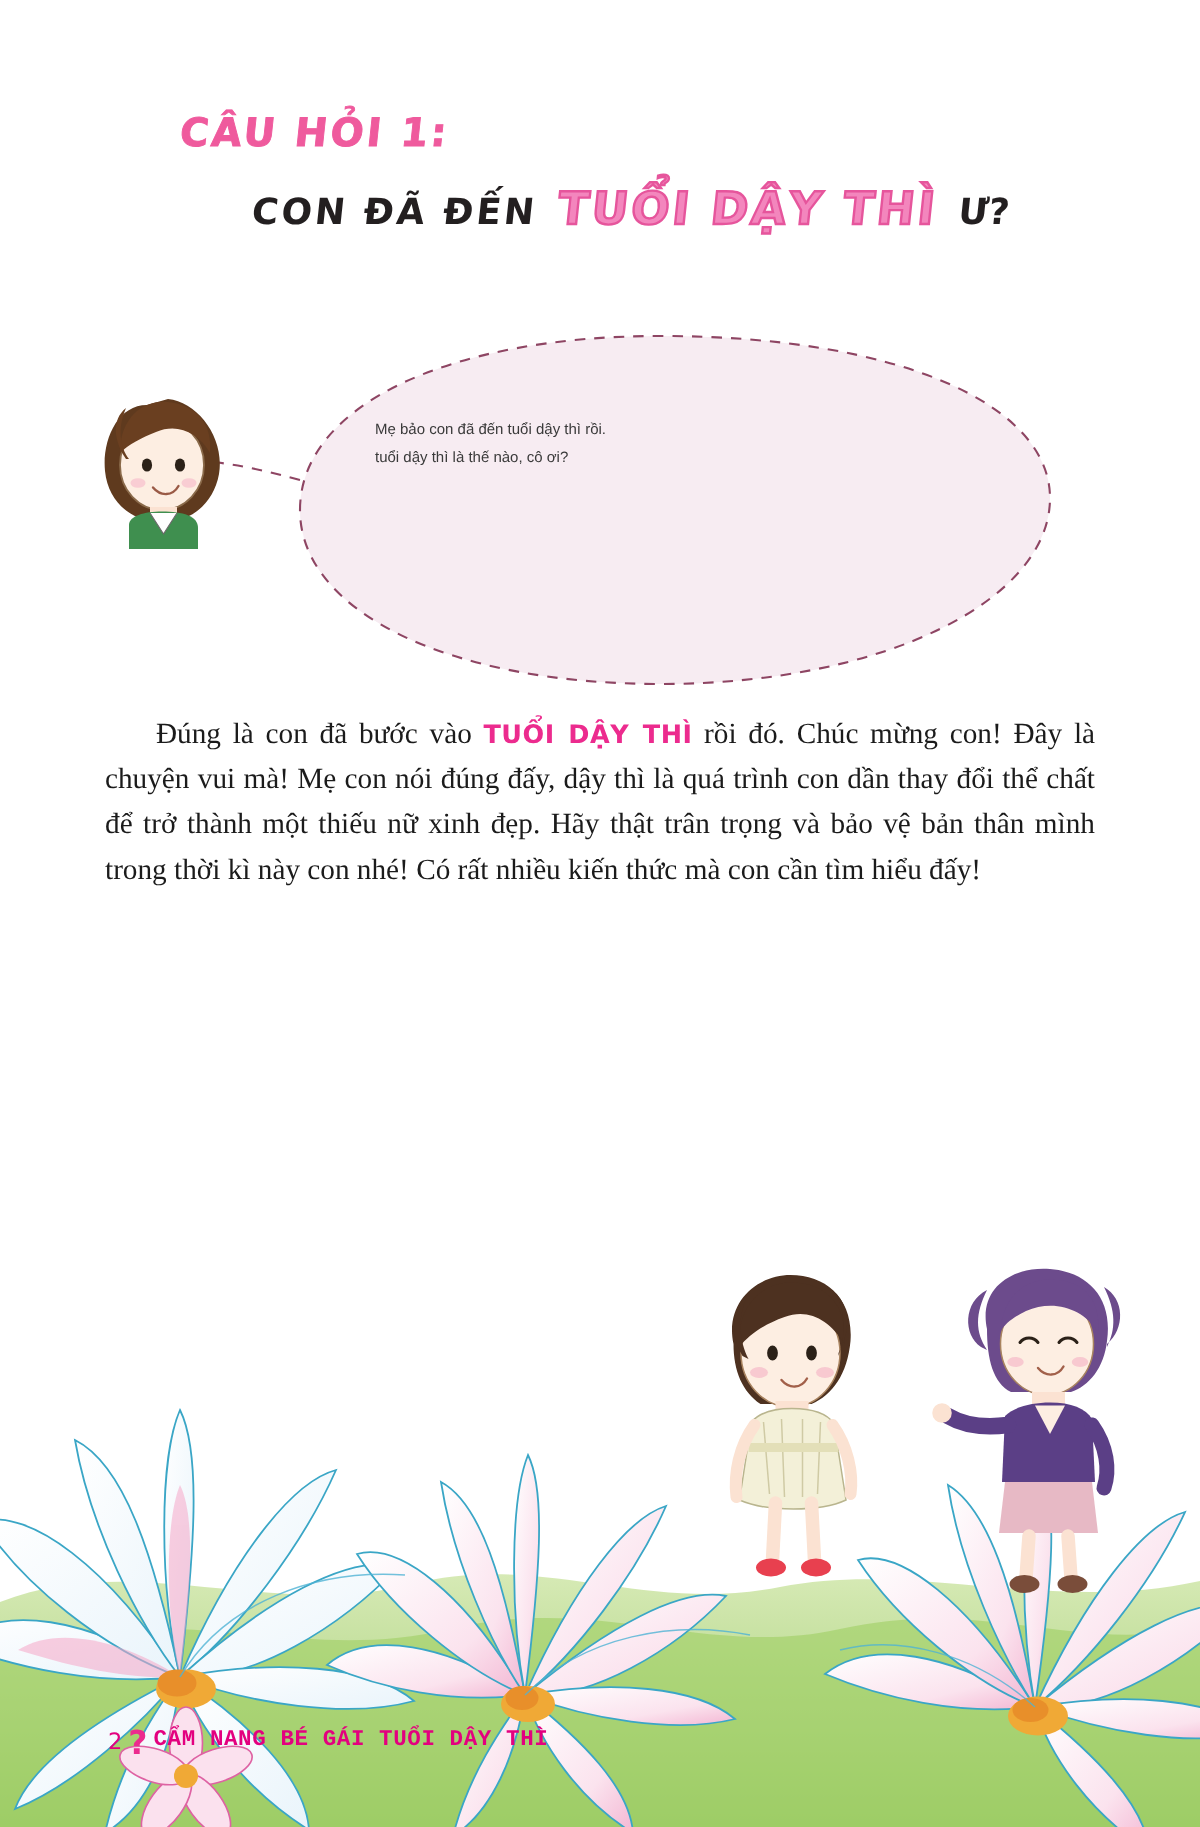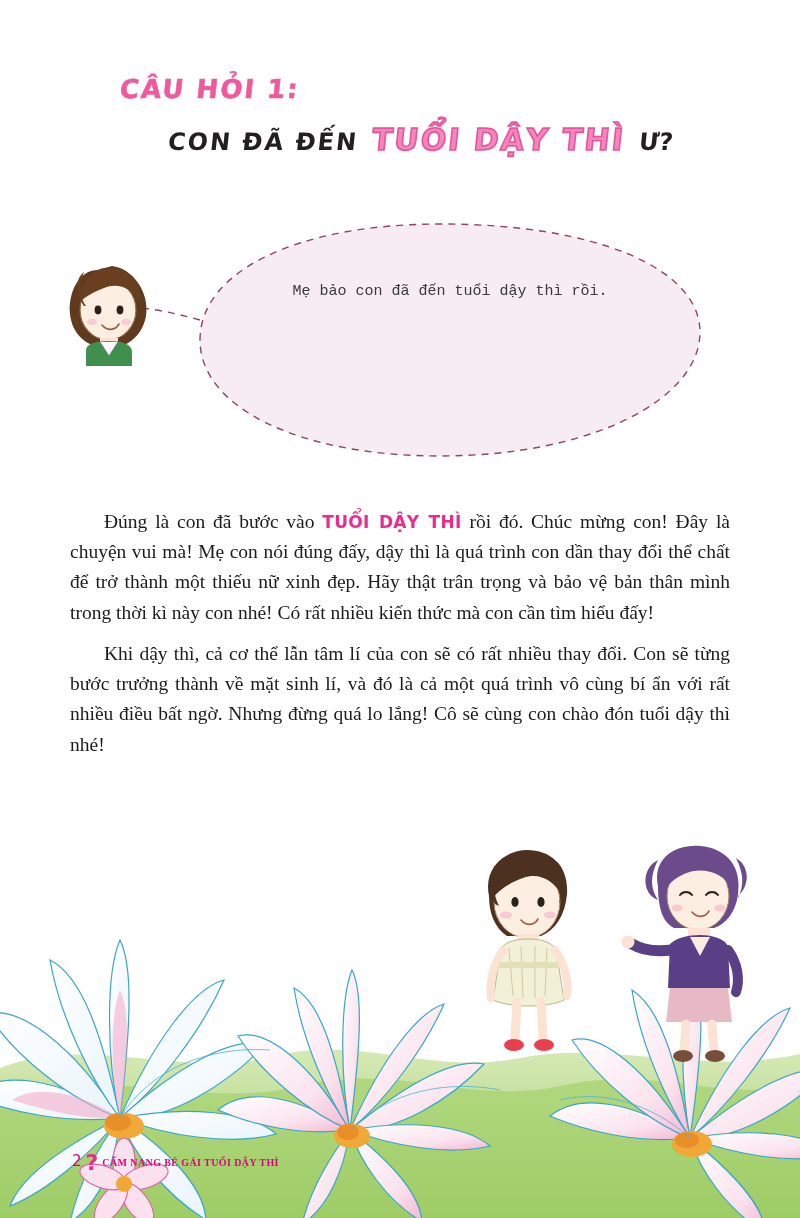--- a/index.html
+++ b/index.html
@@ -88,33 +88,33 @@
   .bubble-svg {
     position: absolute;
     left: 0;
     top: 0;
   }
   .bubble-text {
     position: absolute;
     left: 250px;
     top: 68px;
     width: 400px;
-    text-align: center;
-    font-family: Liberation Mono, monospace;
-    font-size: 15px;
+    text-align: left;
+    font-family: Liberation Sans, sans-serif;
+    font-size: 10px;
     line-height: 1.85;
     color: #3a3a3a;
   }
   .bubble-text div { white-space: nowrap; }
 
   
   .body-text {
     position: absolute;
     left: 70px;
-    top: 507px;
+    top: 475px;
     width: 660px;
     font-family: "Liberation Serif", serif;
     font-size: 19.5px;
     line-height: 1.55;
     color: #1b1b1b;
     text-align: justify;
   }
   .body-text p {
     margin: 0 0 11px 0;
     text-indent: 34px;
@@ -145,23 +145,23 @@
   .footer-mark {
     font-family: "DejaVu Sans", sans-serif;
     font-size: 22px;
     font-weight: bold;
     color: #ec2b8e;
     line-height: 0.8;
     position: relative;
     top: 2px;
   }
   .footer-title {
-    font-family: Liberation Serif, serif;
-    font-weight: bold;
-    font-size: 10px;
+    font-family: Liberation Mono, monospace;
+    font-weight: bold;
+    font-size: 15px;
     letter-spacing: 0.4px;
     color: #e3007f;
     padding-bottom: 2px;
   }
 
   
   .bottom-art {
     position: absolute;
     left: 0;
     bottom: 0;
@@ -225,26 +225,26 @@
         <path d="M102 115 C 107 121, 115 121, 119 114" fill="none" stroke="#9a5a46" stroke-width="1.6" stroke-linecap="round"></path>
 
         <path d="M100 128 L 100 136 L 118 136 L 118 128 Z" fill="#fbe2d2"></path>
         <path d="M86 140 C 86 134, 96 131, 108 131 C 122 131, 132 134, 132 142 L 132 156 L 86 156 Z" fill="#3f8f4f"></path>
         <path d="M100 132 L 109 146 L 118 132" fill="#ffffff" stroke="#6a6a6a" stroke-width="0.8"></path>
       </g>
     </svg>
 
     <div class="bubble-text">
       <div>Mẹ bảo con đã đến tuổi dậy thì rồi.</div>
+      <div>tuổi dậy thì là thế nào, cô ơi?</div>
     </div>
   </div>
 
   <div class="body-text">
     <p><span>Đúng là con đã bước vào </span><span class="em-pink">TUỔI DẬY THÌ</span><span> rồi đó. Chúc mừng con! Đây là chuyện vui mà! Mẹ con nói đúng đấy, dậy thì là quá trình con dần thay đổi thể chất để trở thành một thiếu nữ xinh đẹp. Hãy thật trân trọng và bảo vệ bản thân mình trong thời kì này con nhé! Có rất nhiều kiến thức mà con cần tìm hiểu đấy!</span></p>
-    <p>Khi dậy thì, cả cơ thể lẫn tâm lí của con sẽ có rất nhiều thay đổi. Con sẽ từng bước trưởng thành về mặt sinh lí, và đó là cả một quá trình vô cùng bí ẩn với rất nhiều điều bất ngờ. Nhưng đừng quá lo lắng! Cô sẽ cùng con chào đón tuổi dậy thì nhé!</p>
   </div>
 
   <svg class="bottom-art" viewBox="0 0 800 400">
     <defs>
       <linearGradient id="grassG" x1="0" y1="0" x2="0" y2="1">
         <stop offset="0%" stop-color="#cfe6a8"></stop>
         <stop offset="100%" stop-color="#8cc152"></stop>
       </linearGradient>
       <linearGradient id="petalP" x1="0" y1="0" x2="1" y2="1">
         <stop offset="0%" stop-color="#ffffff"></stop>

